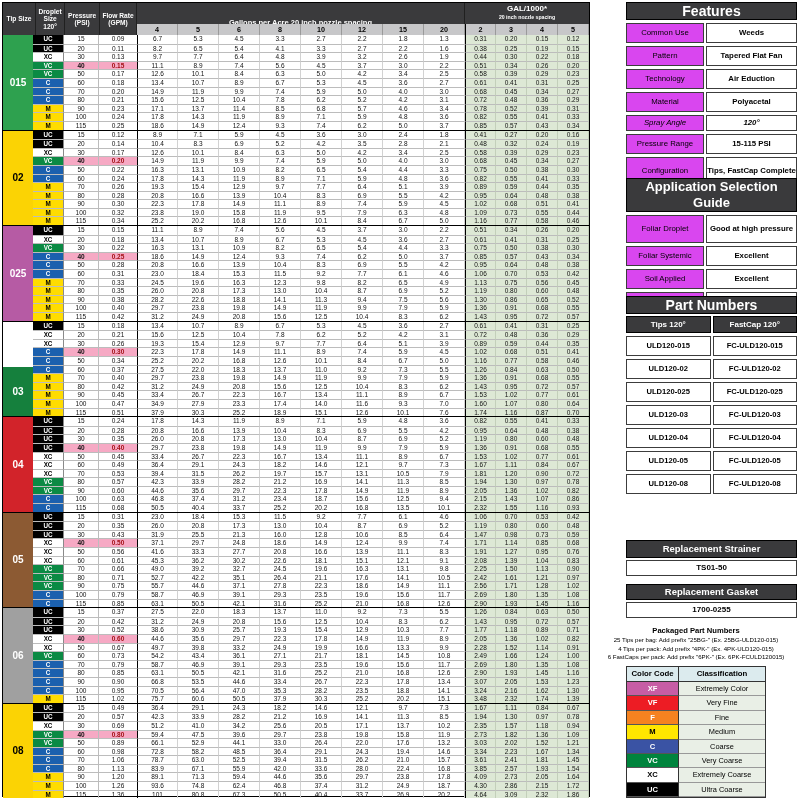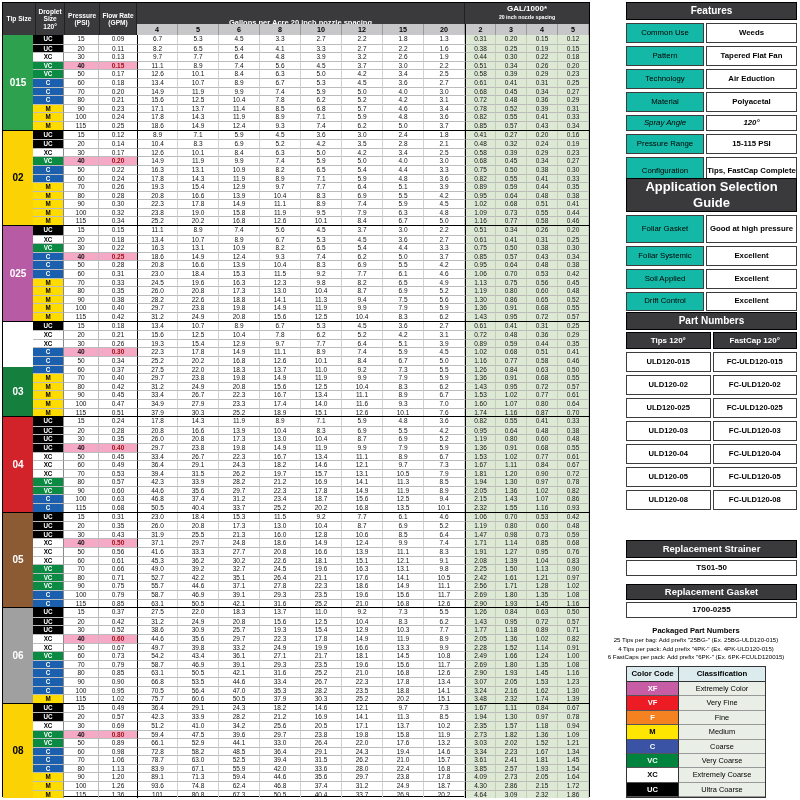--- a/index.html
+++ b/index.html
@@ -42,23 +42,23 @@
   .cell.mph { width:41px; border-right:0.5px solid #d2d2d2; }
   .cell.first-mph { border-left:1.1px solid #000; }
   .cell.gal { width:31px; background:#dde8d5; border-right:0.5px solid #c3cfba; }
   .cell.first-gal { border-left:1.1px solid #000; }
   .hl { background:#f6a9c4 !important; font-weight:bold; }
   .hl-flow { color:#a31015; }
 
   
   .panel { position:absolute; left:626px; width:171px; }
   .sec-header { background:#3a3a3c; color:#fff; font-weight:bold; text-align:center;
-    border:1px solid #000; font-size:10px; line-height:16px; }
+    border:1px solid #000; font-size:14px; line-height:16px; }
   .info-row { display:flex; margin-top:3px; }
-  .info-label { width:78px; background:#14b8a6; border:1px solid #3c3c3c; display:flex;
+  .info-label { width:78px; background:#d946ef; border:1px solid #3c3c3c; display:flex;
     align-items:center; justify-content:center; text-align:center; font-size:7.8px; line-height:1.1; }
   .info-value { flex:1; margin-left:2px; background:#fff; border:1px solid #3c3c3c; display:flex;
     align-items:center; justify-content:center; text-align:center; font-weight:bold; font-size:7.8px; line-height:1.15; }
   .pn-colheads { display:flex; margin-top:2px; }
   .pn-colheads div { flex:1; background:#3a3a3c; color:#fff; font-weight:bold; font-size:8px;
     text-align:center; line-height:15px; border:1px solid #000; }
   .pn-colheads div + div { margin-left:2px; }
   .pn-row { display:flex; margin-top:3px; }
   .pn-row div { flex:1; background:#fff; border:1px solid #3c3c3c; font-weight:bold; font-size:7.6px;
     text-align:center; line-height:18px; }
@@ -1692,39 +1692,39 @@
           <div class="info-label">Configuration</div>
           <div class="info-value">Tips, FastCap Complete</div>
         </div>
       </div>
   </div>
 
   <div class="panel" style="top:178px">
     <div class="sec-header" style="font-size:13px">Application Selection Guide</div>
     <div id="appguide-rows">
         <div class="info-row" style="height: 28px;">
-          <div class="info-label">Foliar Gasket</div>
+          <div class="info-label">Foliar Droplet</div>
           <div class="info-value">Good at high pressure</div>
         </div>
         <div class="info-row" style="height: 20px;">
           <div class="info-label">Foliar Systemic</div>
           <div class="info-value">Excellent</div>
         </div>
         <div class="info-row" style="height: 20px;">
           <div class="info-label">Soil Applied</div>
           <div class="info-value">Excellent</div>
         </div>
         <div class="info-row" style="height: 19px;">
           <div class="info-label">Drift Control</div>
           <div class="info-value">Excellent</div>
         </div>
       </div>
   </div>
 
-  <div class="panel" style="top:312px">
+  <div class="panel" style="top:296px">
     <div class="sec-header">Part Numbers</div>
     <div class="pn-colheads">
       <div>Tips 120°</div>
       <div>FastCap 120°</div>
     </div>
     <div id="pn-rows">
         <div class="pn-row">
           <div>ULD120-015</div>
           <div>FC-ULD120-015</div>
         </div>

